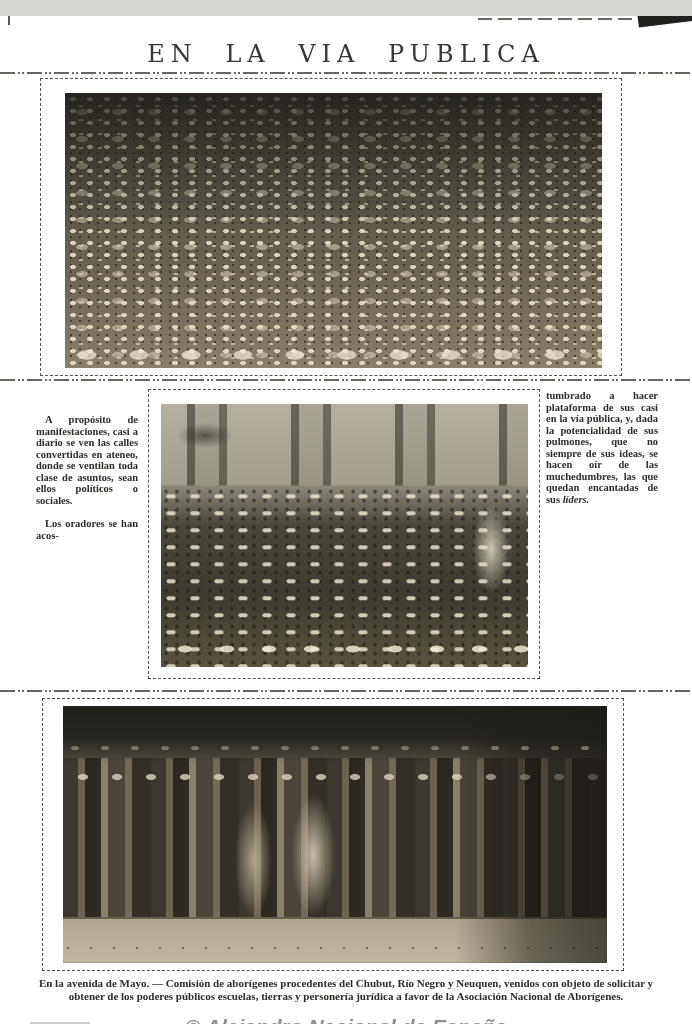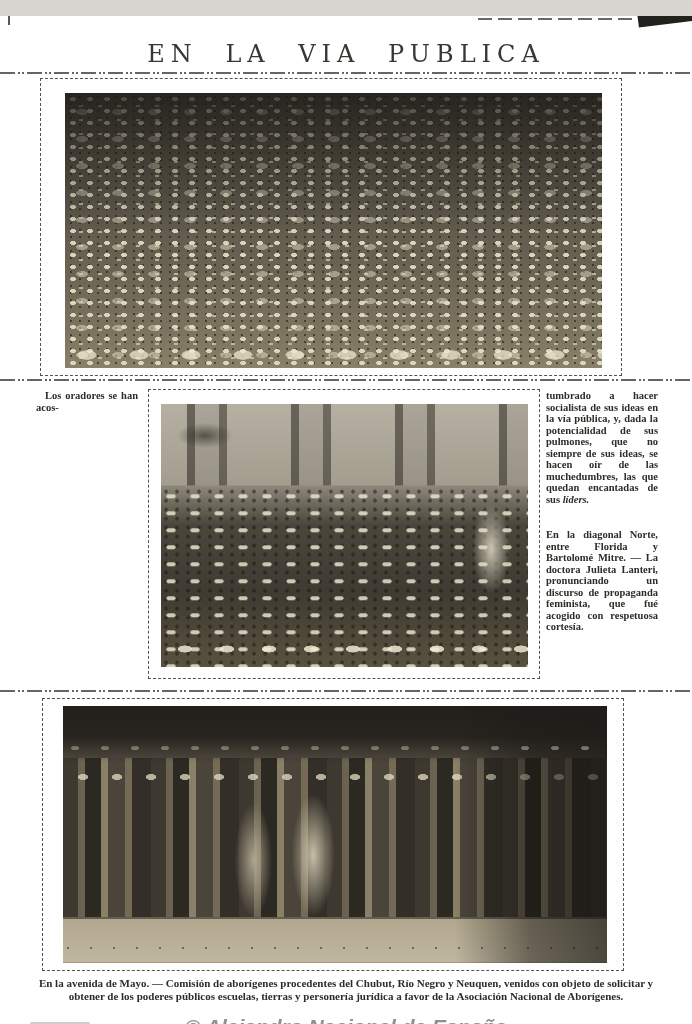--- a/index.html
+++ b/index.html
@@ -125,30 +125,30 @@
   <div class="title">EN LA VIA PUBLICA</div>
   <div class="deco-rule rule-top"></div>
 
   <div class="photo-frame frame-top">
     <div class="photo photo-top-crowd"></div>
   </div>
 
   <div class="deco-rule rule-mid"></div>
 
   <div class="col col-left">
+    <p class="gap indent">A propósito de manifestaciones, casi a diario se ven las calles convertidas en ateneo, donde se ventilan toda clase de asuntos, sean ellos políticos o sociales.</p>
     <p class="indent">Los oradores se han acos-</p>
   </div>
 
   <div class="photo-frame frame-mid">
     <div class="photo photo-mid-crowd"></div>
   </div>
 
   <div class="col col-right">
-    <p><span>tumbrado a hacer socialista de sus ideas en la vía pública, y, dada la potencialidad de sus pulmones, que no siempre de sus ideas, se hacen oír de las muchedumbres, las que quedan encantadas de sus </span><i>líders.</i></p>
-    <p class="gap">En la diagonal Norte, entre Florida y Bartolomé Mitre. — La doctora Julieta Lanteri, pronunciando un discurso de propaganda feminista, que fué acogido con respetuosa cortesía.</p>
+    <p><span>tumbrado a hacer plataforma de sus casi en la vía pública, y, dada la potencialidad de sus pulmones, que no siempre de sus ideas, se hacen oír de las muchedumbres, las que quedan encantadas de sus </span><i>líders.</i></p>
   </div>
 
   <div class="deco-rule rule-low"></div>
   <div class="photo-frame frame-bot">
     <div class="photo photo-bot-group"></div>
   </div>
 
   <div class="caption">En la avenida de Mayo. — Comisión de aborígenes procedentes del Chubut, Río Negro y Neuquen, venidos con objeto de solicitar y obtener de los poderes públicos escuelas, tierras y personería jurídica a favor de la Asociación Nacional de Aborígenes.</div>
   <div class="watermark">© Alejandro Nacional de España</div>
 

